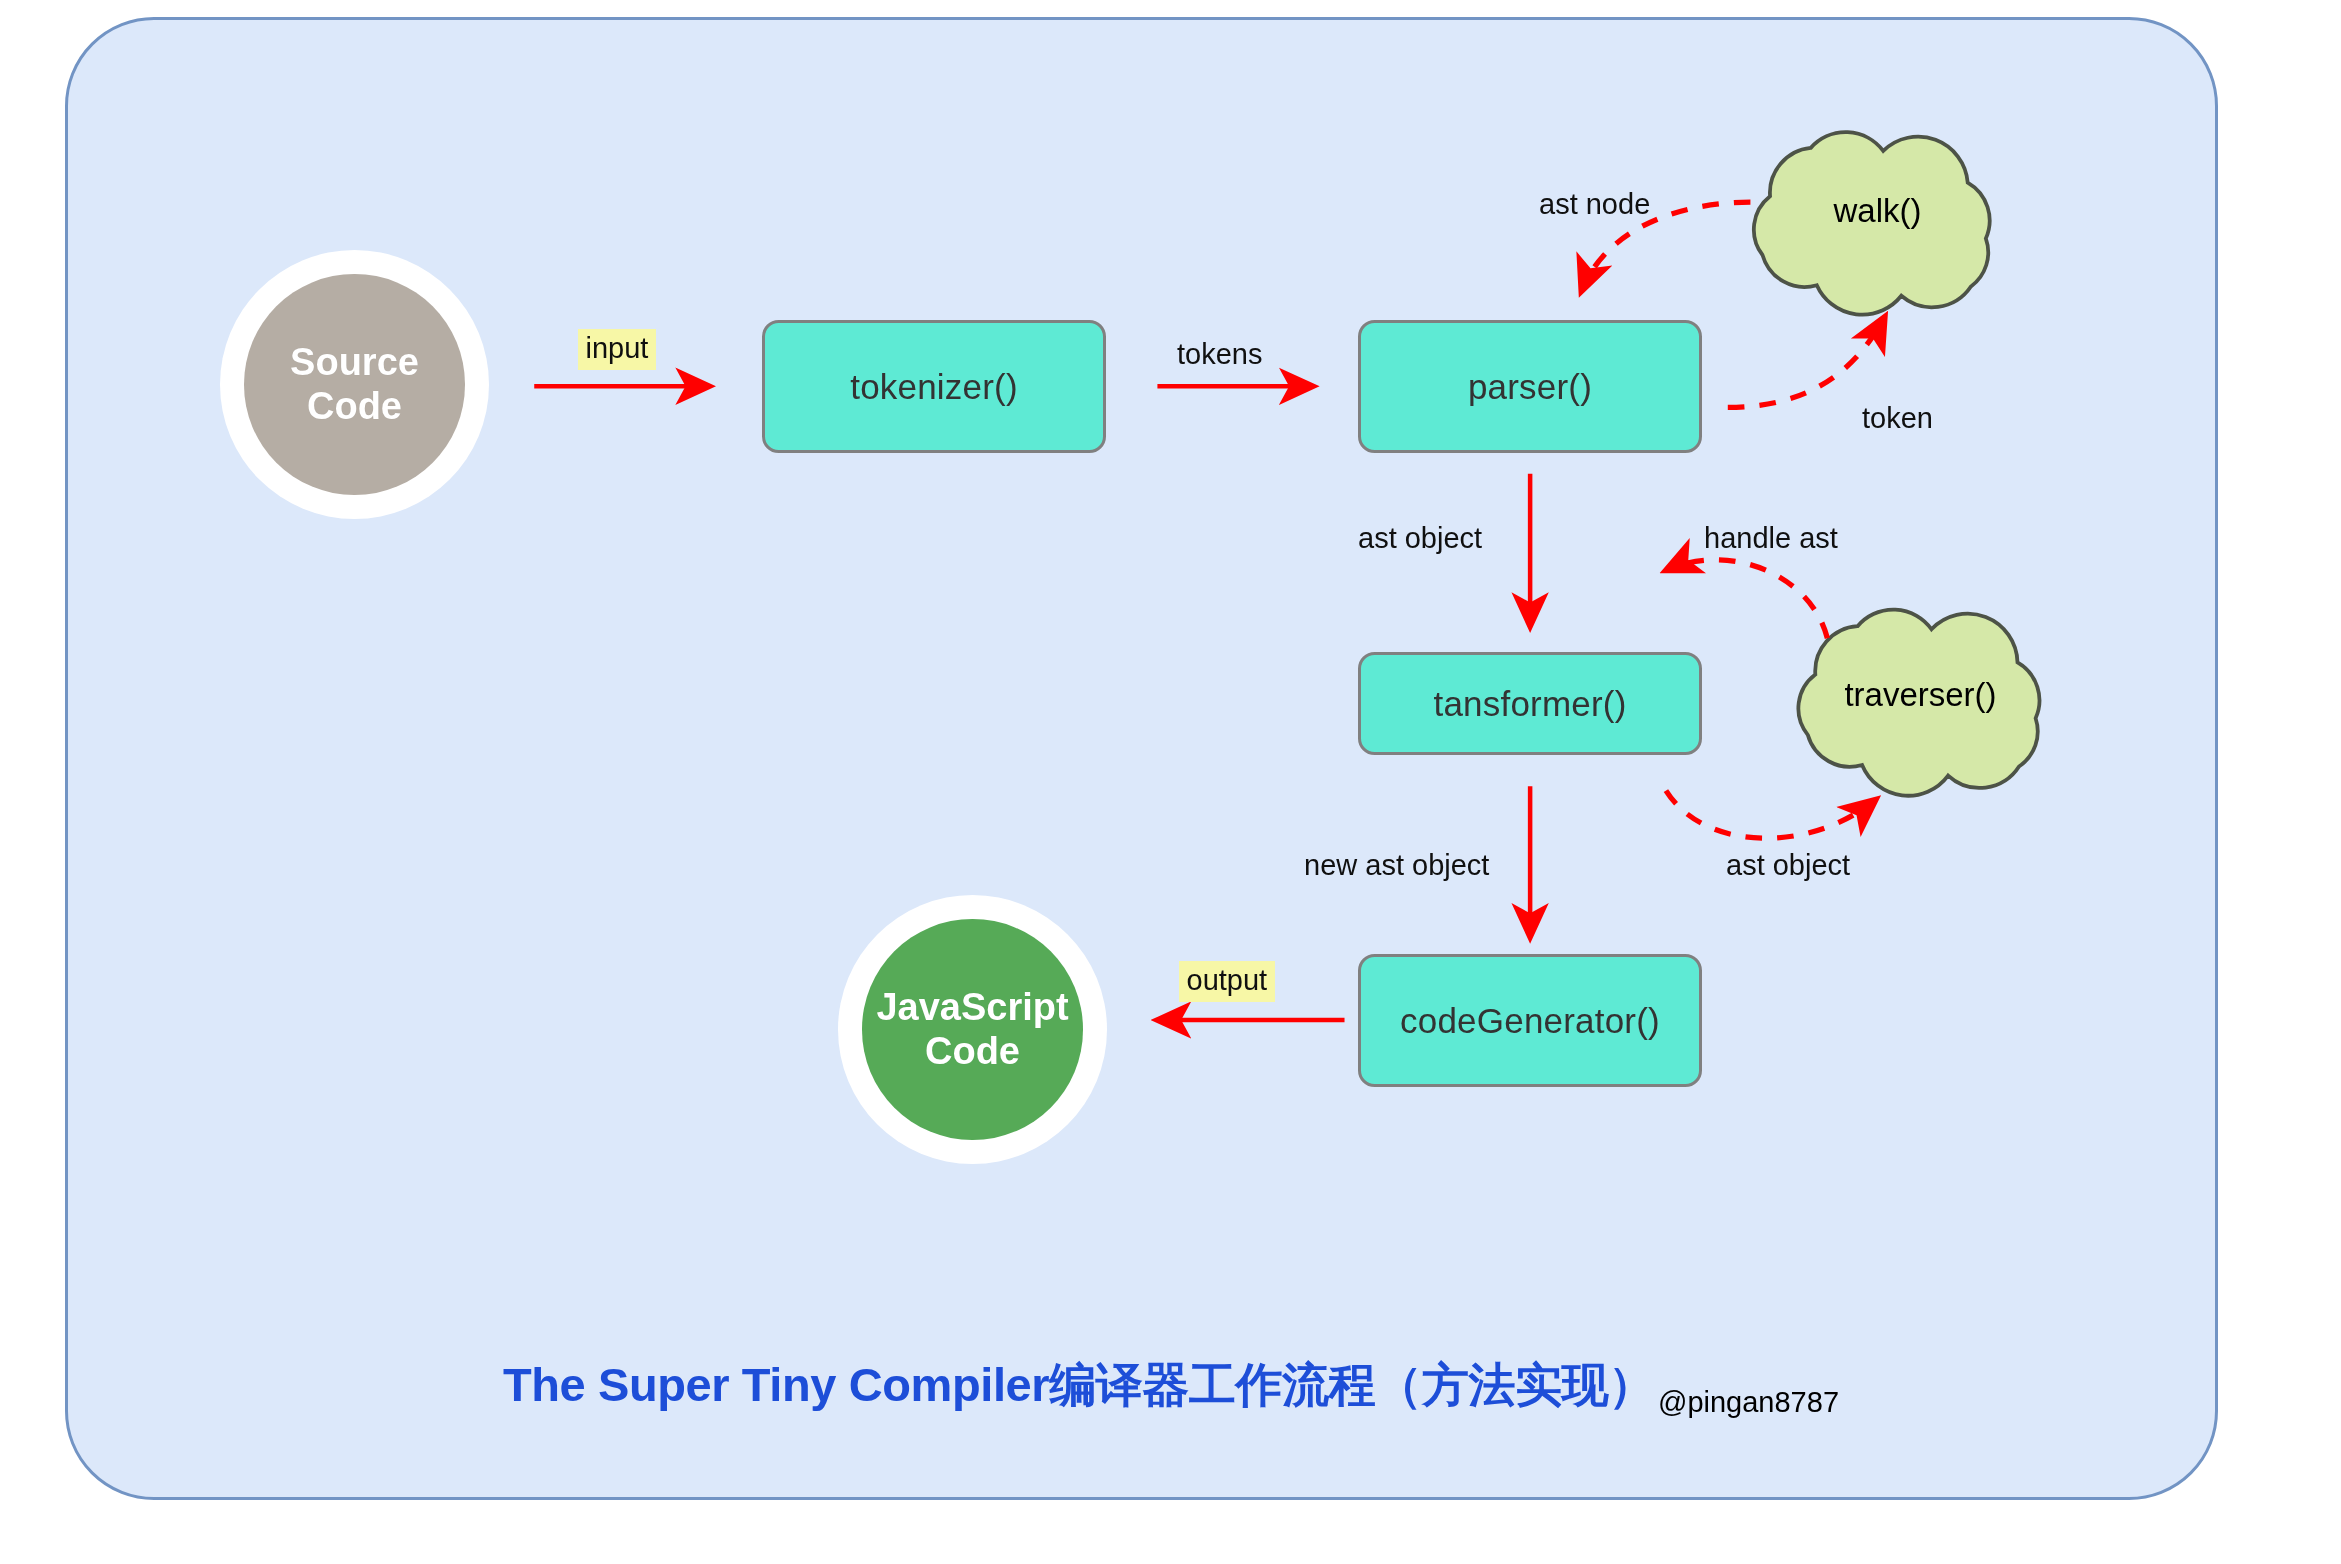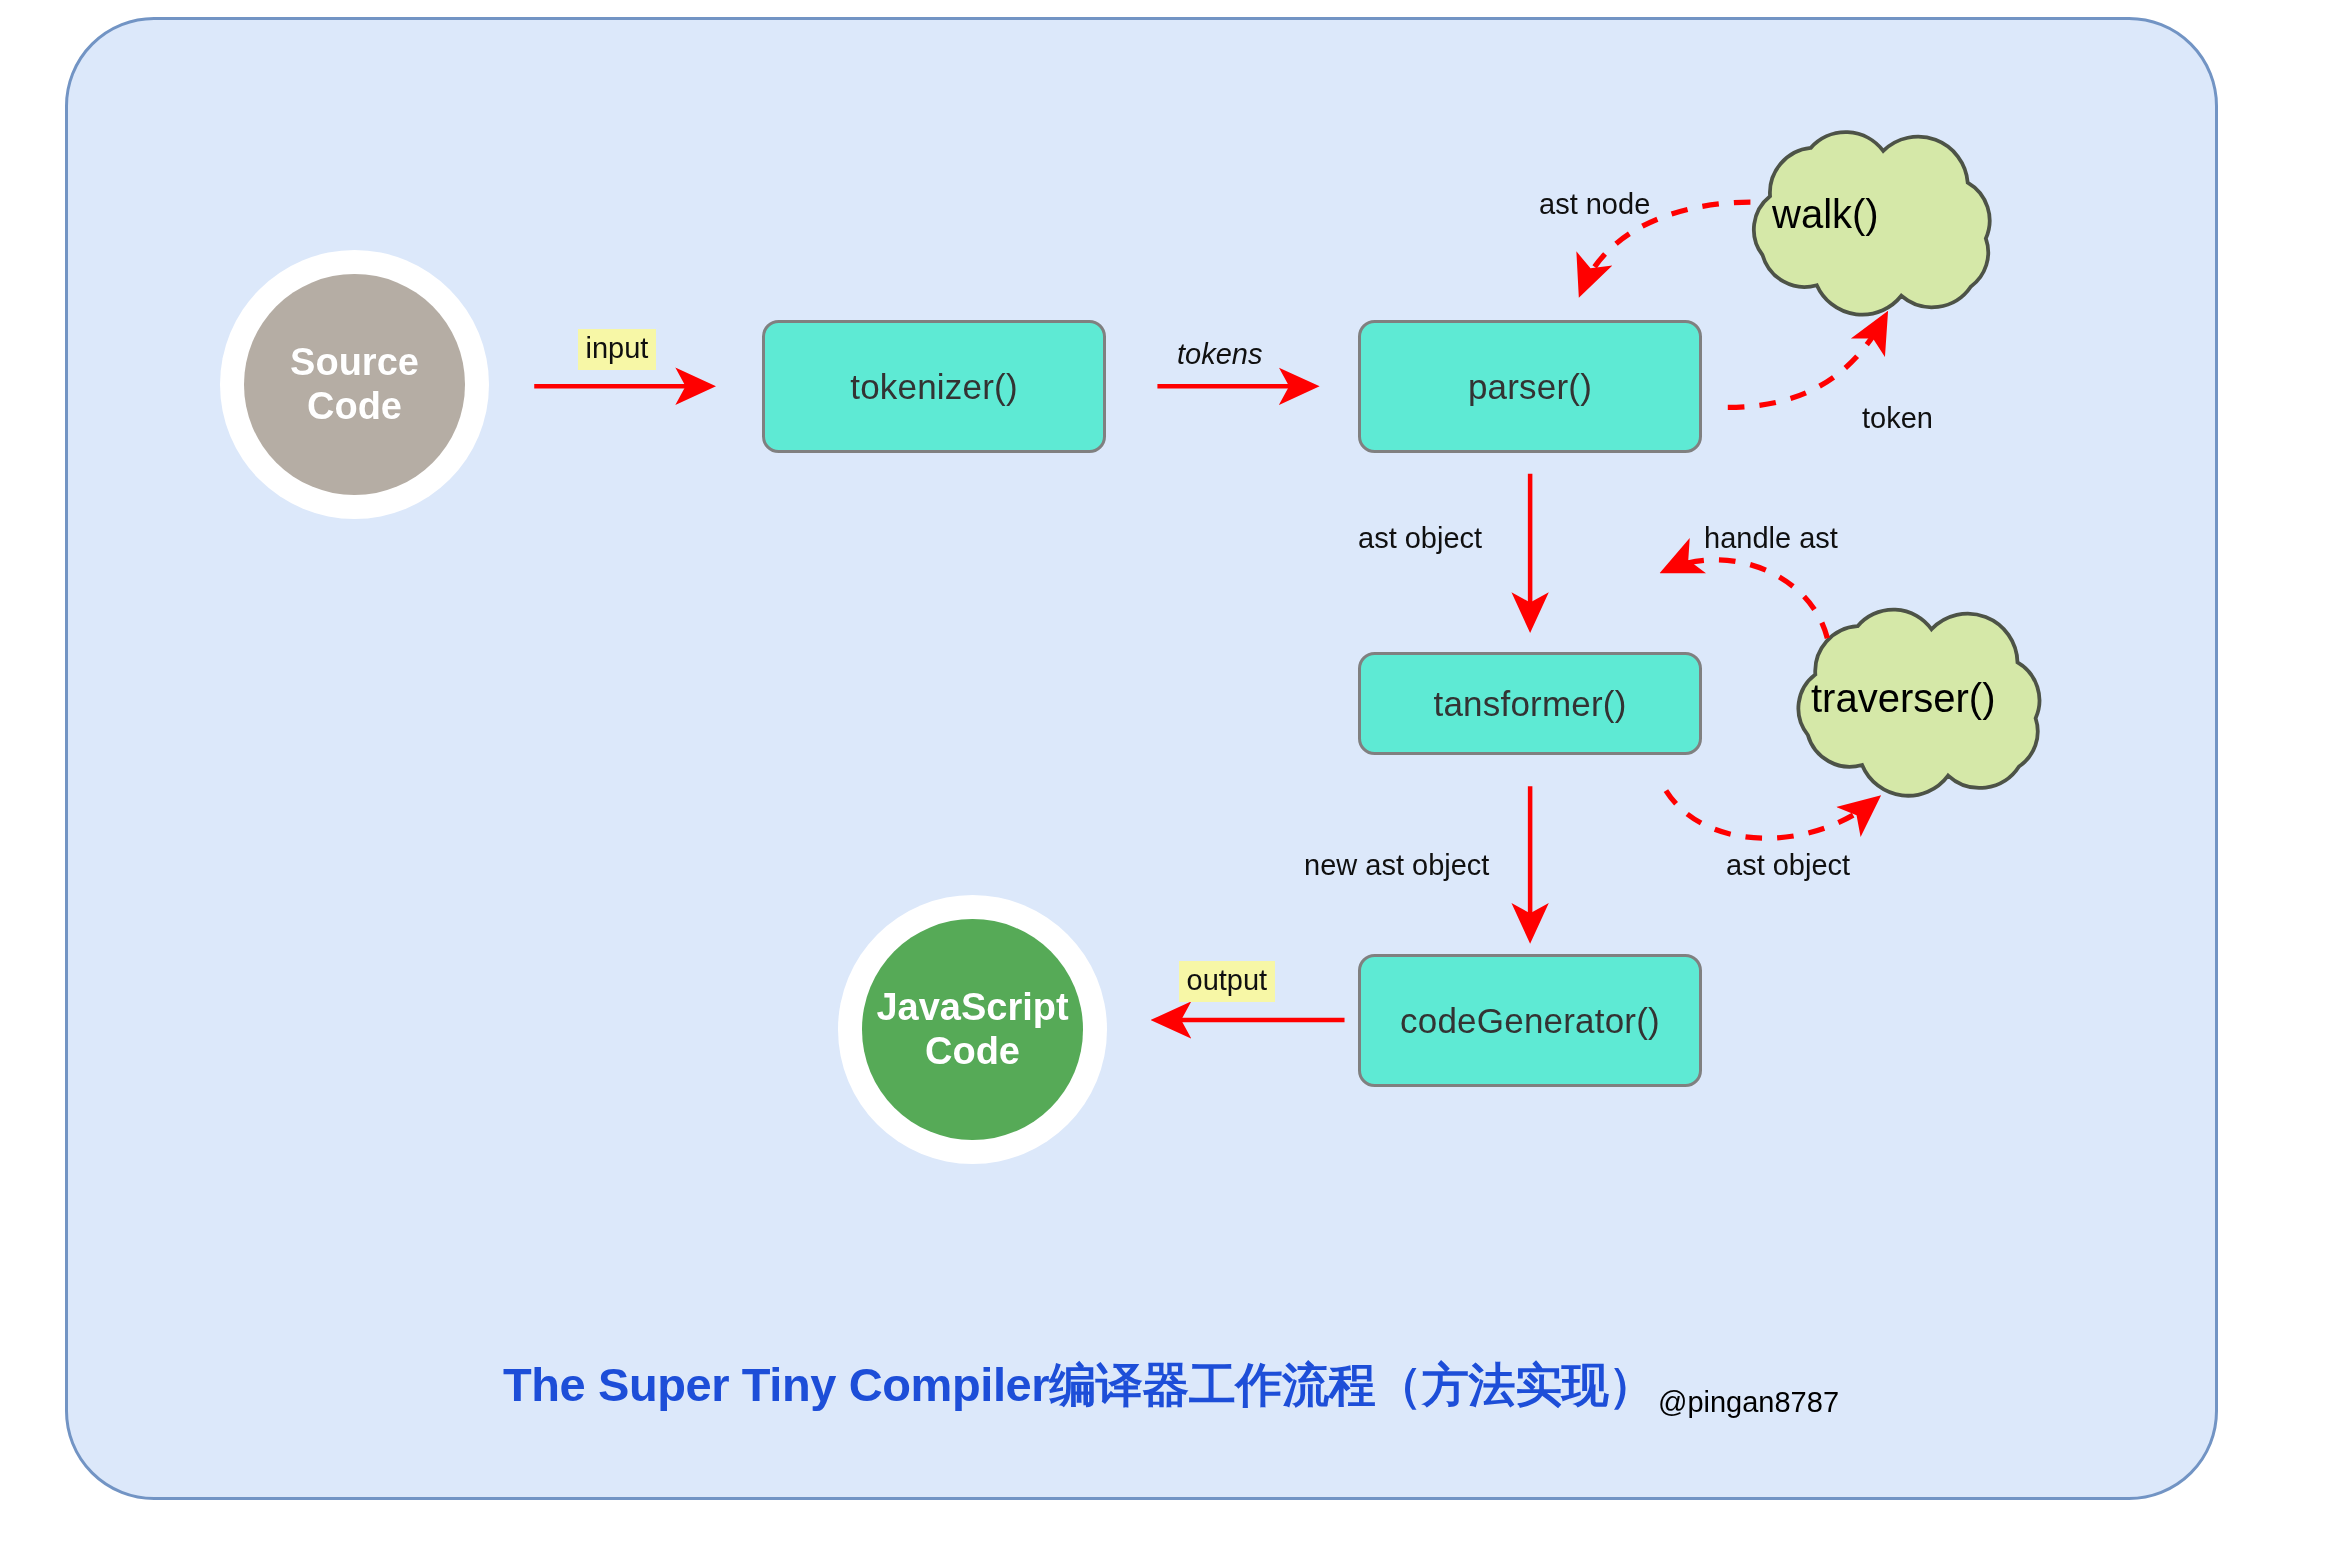--- a/index.html
+++ b/index.html
@@ -111,23 +111,24 @@
   #author-handle {
     font-size: 29px;
     color: #000000;
     position: relative;
     top: 10.6px;
     margin-left: 3px;
   }
   
   .cloud-label {
     position: absolute;
-    font-size: 40px;
+    font-size: 33px;
     color: #000000;
     white-space: nowrap;
+    text-align: center;
   }
 </style>
 </head>
 <body>
 
 <div id="stage">
 
   <div id="diagram-frame"></div>
 
   <svg id="edges" viewBox="0 0 3104 2073" xmlns="http://www.w3.org/2000/svg">
@@ -219,21 +220,21 @@
     <span>walk()</span>
   </div>
   <div class="cloud-label" style="left:1811px; top:676px; width:219px;">
     <span>traverser()</span>
   </div>
 
   <div class="edge-label hl" style="left:578px; top:329px;">
     <span>input</span>
   </div>
 
-  <div class="edge-label" style="left:1177px; top:340px;font-style:italic;">
+  <div class="edge-label" style="left:1177px; top:340px;">
     <span>tokens</span>
   </div>
 
   <div class="edge-label" style="left:1539px; top:190px;">
     <span>ast node</span>
   </div>
 
   <div class="edge-label" style="left:1862px; top:404px;">
     <span>token</span>
   </div>

